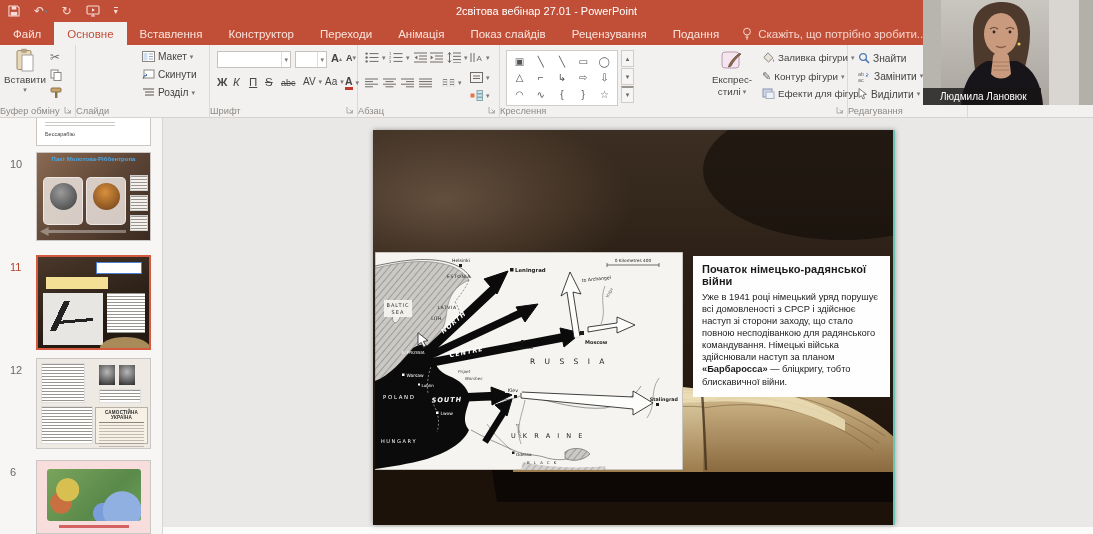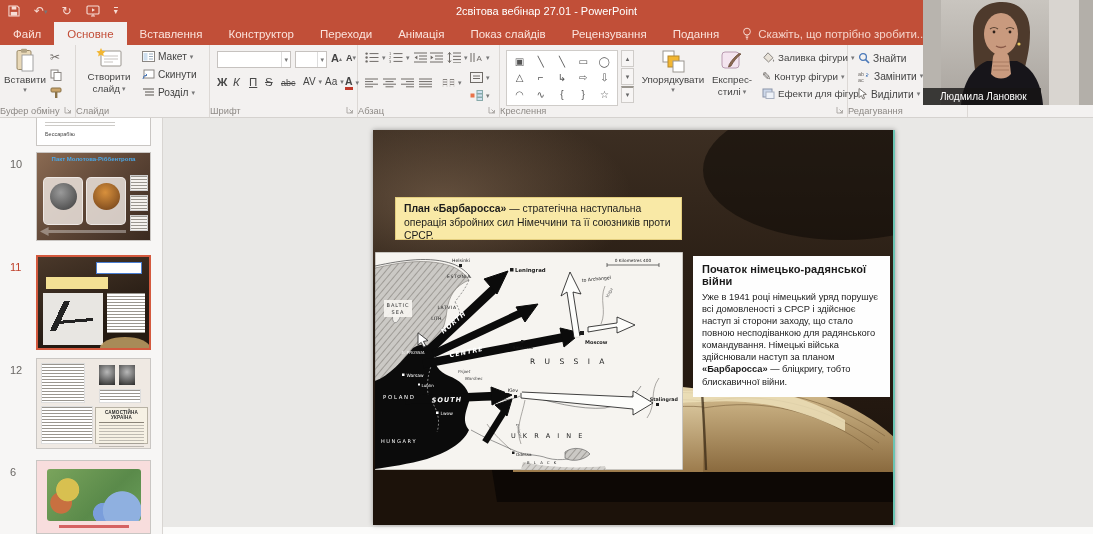--- a/index.html
+++ b/index.html
@@ -133,32 +133,20 @@
         </svg>
     </span>
     <div class="glabel">Буфер обміну</div>
     <svg class="launcher" viewBox="0 0 8 8">
         <path d="M1,1 v6 h6" fill="none" stroke="#8a8682"></path>
         <path d="M3.5,3.5 L6.5,6.5 M6.5,4 v2.5 h-2.5" fill="none" stroke="#8a8682"></path>
       </svg>
   </div>
 
   <div class="rgroup" style="left:76px;width:134px">
-    <div class="bigbtn" style="left:6px;top:3px;width:54px">
-      <svg width="26" height="22" viewBox="0 0 26 22">
-          <rect x="5" y="3" width="20" height="15" rx="1" fill="#fff" stroke="#9a968f"></rect>
-          <path d="M8,8 h14 M8,11 h14 M8,14 h9" stroke="#c8c4c0" stroke-width="1.2"></path>
-          <path d="M5,0 l1.4,3 3.2,.3 -2.4,2.1 .7,3.1 -2.9,-1.7 -2.9,1.7 .7,-3.1 -2.4,-2.1 3.2,-.3 Z" fill="#f2b632"></path>
-        </svg>
-      <span>Створити</span>
-      <span style="display:flex;gap:2px;align-items:center">
-          <span>слайд</span>
-          <span class="dd">▾</span>
-        </span>
-    </div>
     <span class="rowbtn" style="left:66px;top:6px">
       <svg width="13" height="11" viewBox="0 0 13 11">
           <rect x="0.5" y="0.5" width="12" height="10" fill="#fff" stroke="#8a8682"></rect>
           <rect x="1.5" y="2" width="4" height="7.5" fill="#cfe0f0"></rect>
           <path d="M7,3 h4 M7,5.5 h4 M7,8 h4" stroke="#9ab" stroke-width="1"></path>
         </svg>
       <span>Макет</span>
         <span class="dd">▾</span>
     </span>
     <span class="rowbtn" style="left:66px;top:24px">
@@ -327,29 +315,20 @@
       <span>◠</span>
       <span>∿</span>
       <span>{</span>
       <span>}</span>
       <span>☆</span>
     </div>
     <div class="spincol" style="left:121px;top:5px">
       <span>▴</span>
       <span>▾</span>
       <span style="border-top:2px solid #9a968f">▾</span>
-    </div>
-    <div class="bigbtn" style="left:140px;top:4px;width:66px">
-      <svg width="24" height="24" viewBox="0 0 24 24">
-          <rect x="2" y="2" width="11" height="11" fill="#fff" stroke="#9a968f"></rect>
-          <rect x="7" y="7" width="11" height="11" fill="#f2b632" stroke="#b5882a"></rect>
-          <rect x="12" y="12" width="11" height="11" fill="#fff" stroke="#9a968f"></rect>
-        </svg>
-      <span>Упорядкувати</span>
-        <span class="dd">▾</span>
     </div>
     <div class="bigbtn" style="left:208px;top:4px;width:48px">
       <svg width="24" height="24" viewBox="0 0 24 24">
           <rect x="2" y="3" width="17" height="16" rx="3" fill="#f4e5ef" stroke="#b99ab0"></rect>
           <path d="M21,5 C17,8 13,13 11,17 l-2.5,1 .8,-2.6 C11,12 15,7.5 19,4.5 Z" fill="#8a6a52" stroke="#6a4a36" stroke-width="0.8"></path>
         </svg>
       <span>Експрес-</span>
       <span style="display:flex;gap:2px;align-items:center">
           <span>стилі</span>
           <span class="dd">▾</span>
@@ -499,23 +478,20 @@
     <path d="M118,334 L516,330 L522,356 L522,372 L124,372 Z" fill="#0d0805"></path>
     <path d="M140,334 C185,272 262,246 330,260 L332,342 L140,342 Z" fill="url(#pgL)"></path>
     <path d="M330,260 C392,244 470,260 522,308 L522,342 L330,342 Z" fill="url(#pgR)"></path>
     <path d="M152,330 C202,278 272,256 330,264 M163,333 C212,286 277,264 330,271 M175,335 C222,294 282,272 330,277" stroke="#7a5f3a" stroke-width="1" fill="none" opacity="0.6"></path>
     <path d="M330,264 C386,252 456,268 512,306 M330,272 C390,260 450,274 506,313 M330,278 C392,268 446,280 500,320" stroke="#7a5f3a" stroke-width="1" fill="none" opacity="0.6"></path>
     <path d="M200,300 C258,264 300,258 330,262 C382,254 432,264 472,290 L472,301 C424,278 382,268 332,272 C292,271 242,284 200,312 Z" fill="#ecdfb8" opacity="0.85"></path>
     <path d="M329,262 C331,290 332,316 333,340" stroke="#3a2a16" stroke-width="2.4" opacity="0.75" fill="none"></path>
   </svg>
 
 
-  <div class="planbox">
-    <b>План «Барбаросса»</b><span> — стратегічна наступальна операція збройних сил Німеччини та її союзників проти СРСР.</span>
-  </div>
 
   <div class="warbox">
     <h3>Початок німецько-радянської війни</h3>
     <p><span>Уже в 1941 році німецький уряд порушує всі домовленості з СРСР і здійснює наступ зі сторони заходу, що стало повною несподіванкою для радянського командування. Німецькі війська здійснювали наступ за планом </span><b>«Барбаросса»</b><span> — бліцкригу, тобто блискавичної війни.</span></p>
   </div>
 
   <div class="mapwrap">
     <svg width="308" height="218" viewBox="0 0 308 218" font-family="DejaVu Sans, Liberation Sans, sans-serif">
       <defs>
         <pattern id="hatch" width="5" height="5" patternUnits="userSpaceOnUse" patternTransform="rotate(40)">

